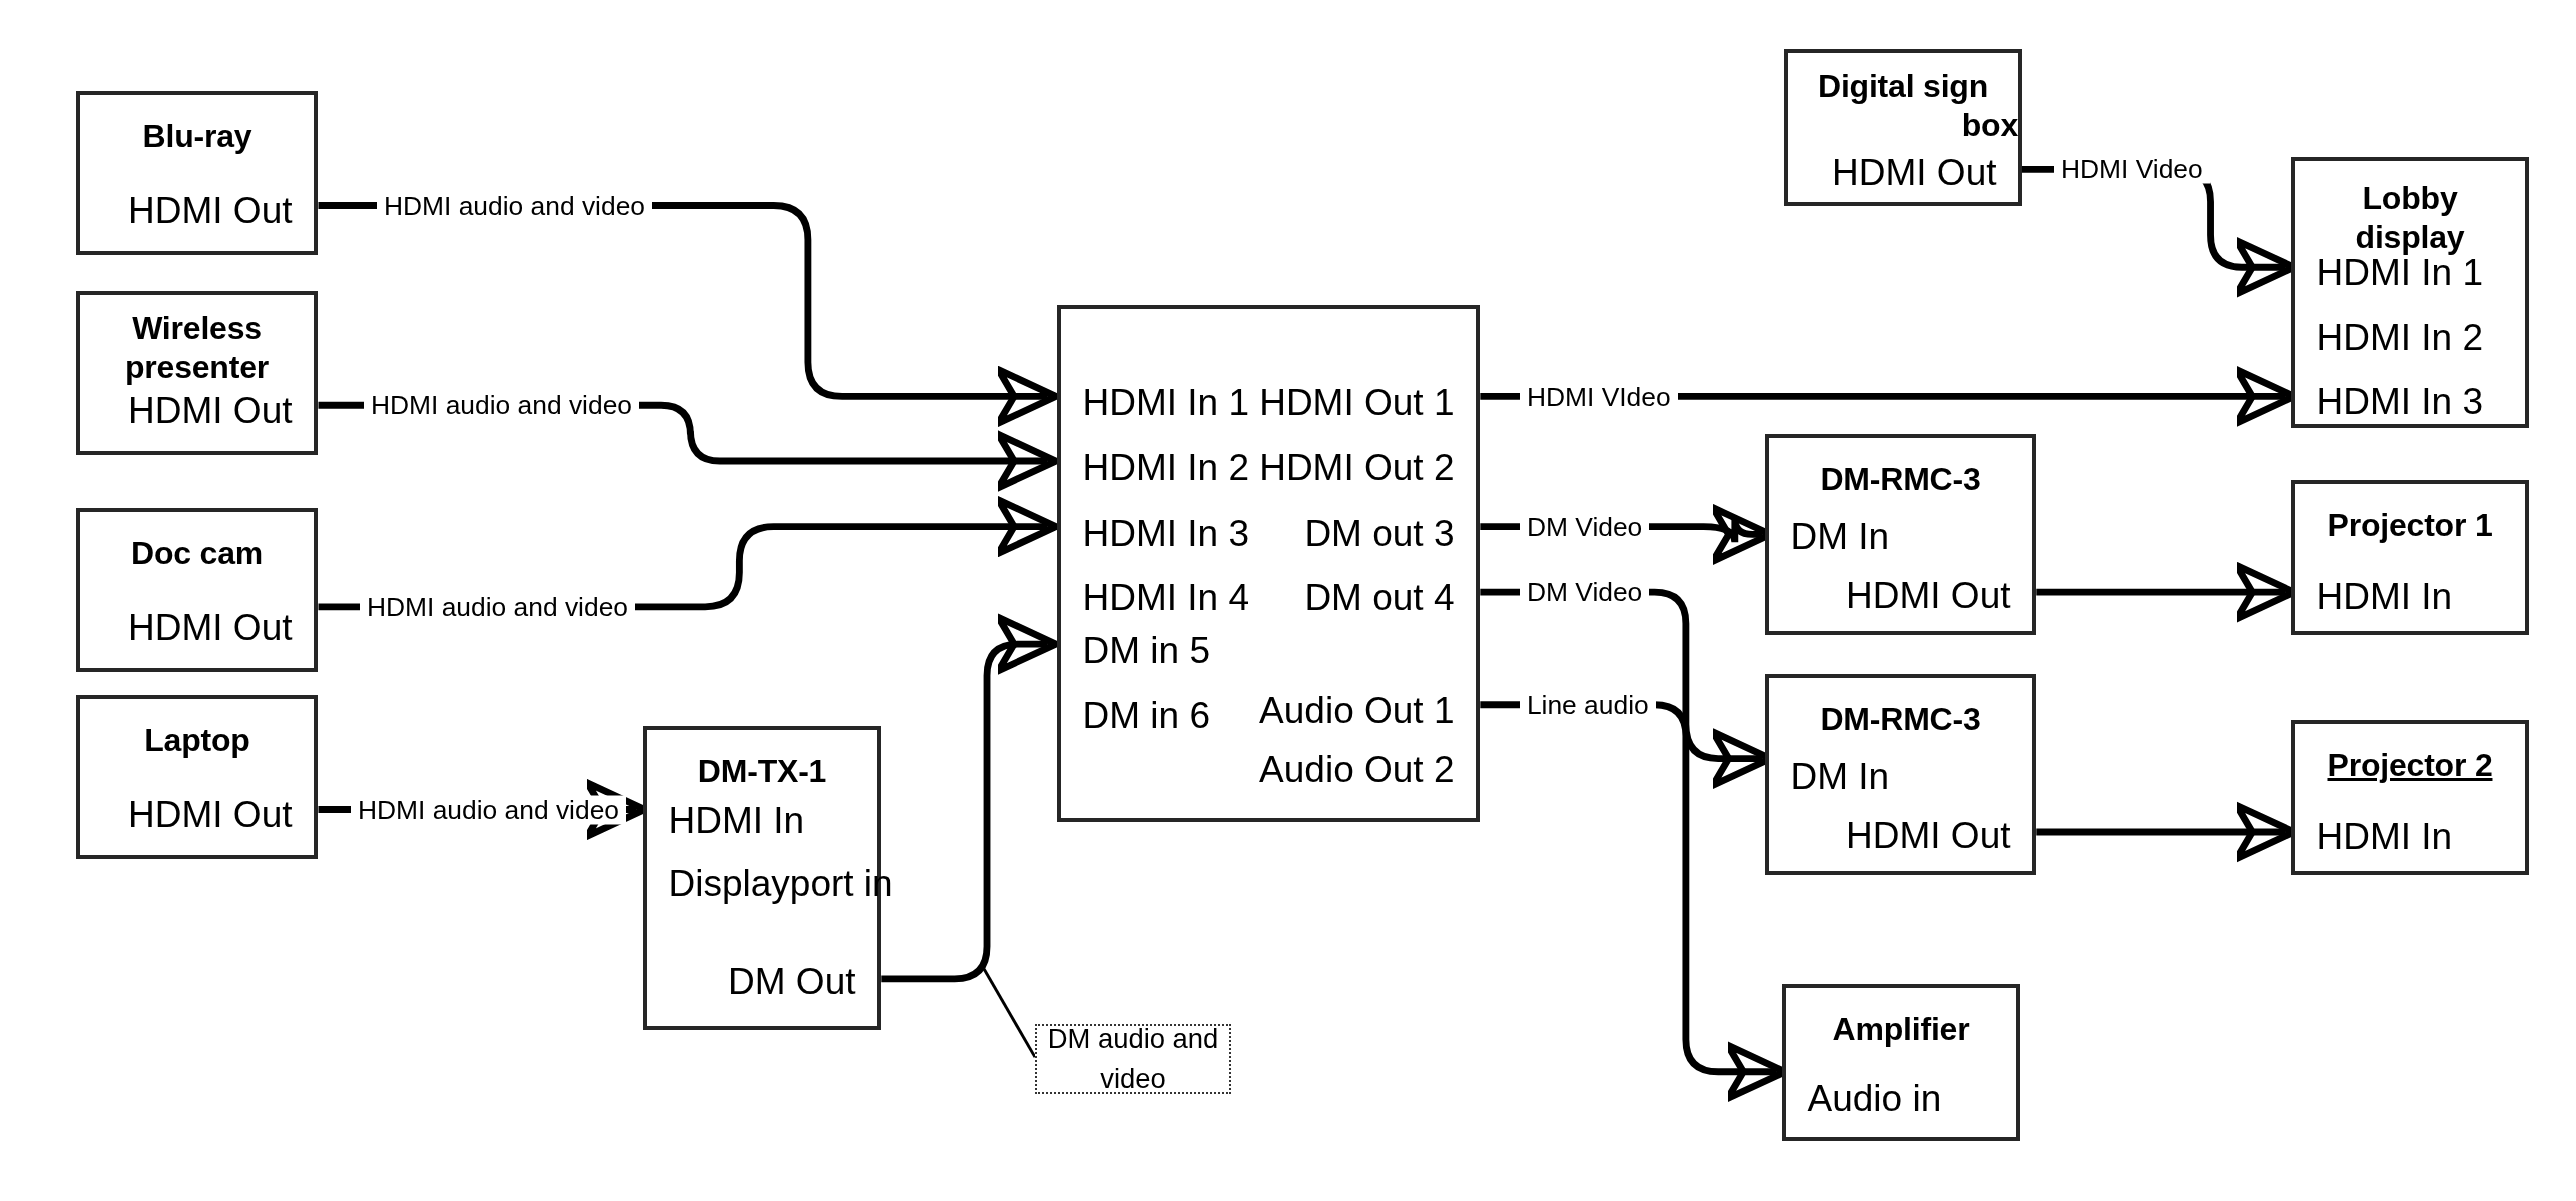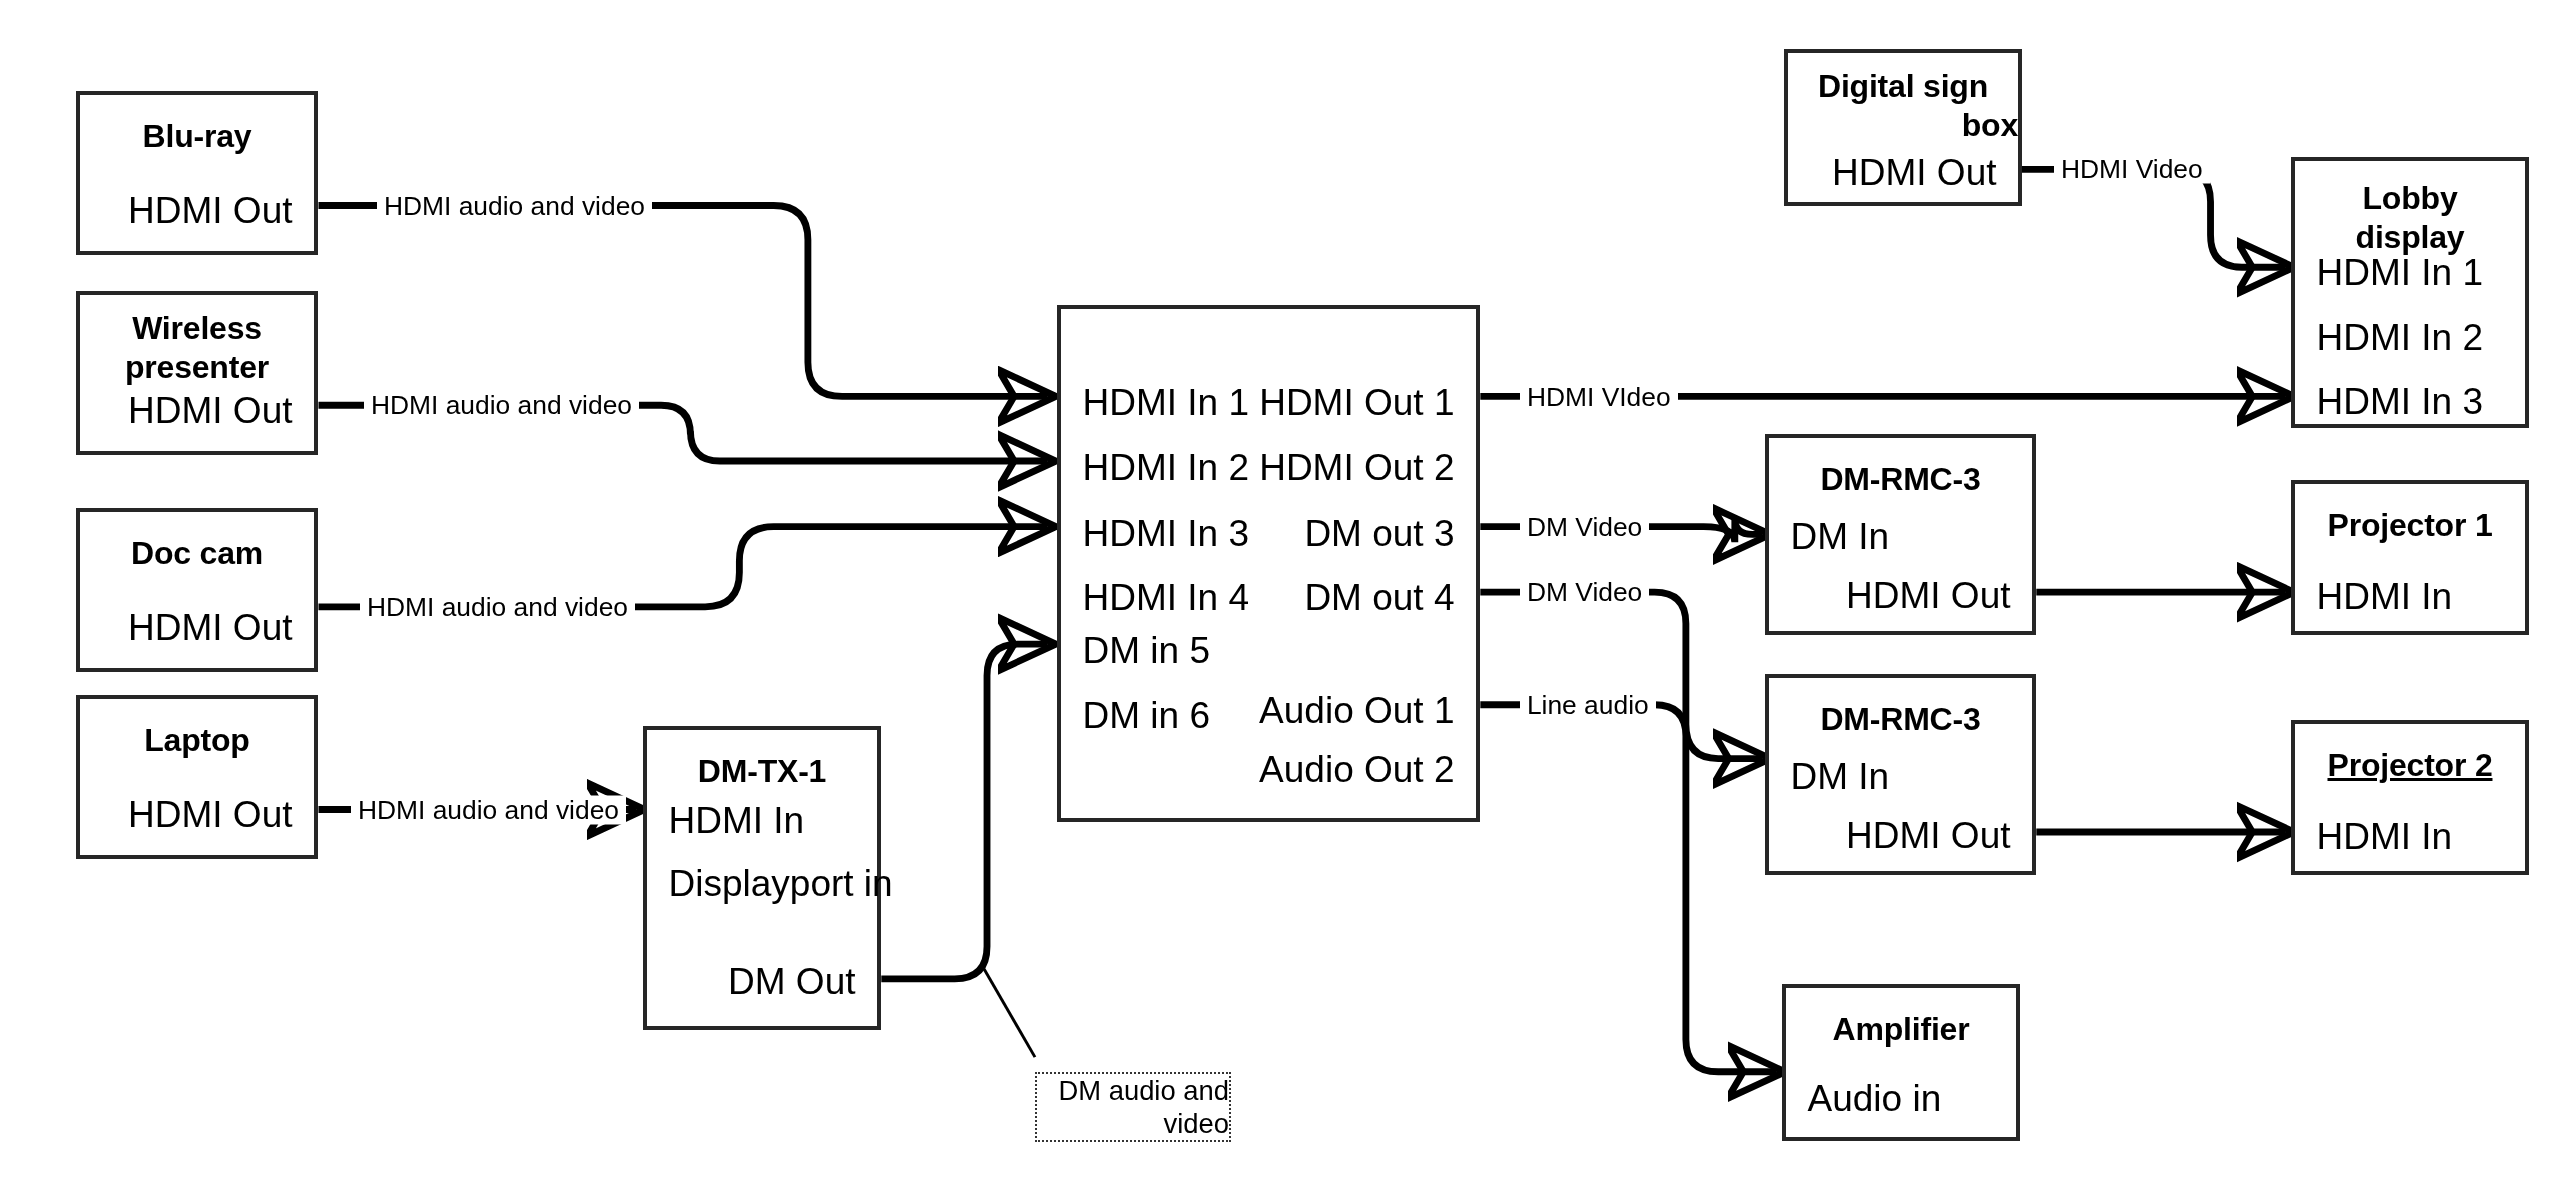--- a/index.html
+++ b/index.html
@@ -43,27 +43,26 @@
   .port.l{ left:21.5px; text-align:left; }
   .port.r{ right:21.5px; text-align:right; }
 
   
   .callout{
     position:absolute;
     box-sizing:border-box;
     background:#ffffff;
     border:2.9px dotted #333333;
     font-size:27.4px;
-    line-height:33px;
-    text-align:right;
+    line-height:40px;
+    text-align:center;
     display:flex;
     align-items:center;
     justify-content:center;
     z-index:6;
-    margin-top:48px;
   }
 
   
   #wires{
     position:absolute;
     left:0; top:0;
     width:2576px;
     height:1201px;
     z-index:2;
     pointer-events:none;

